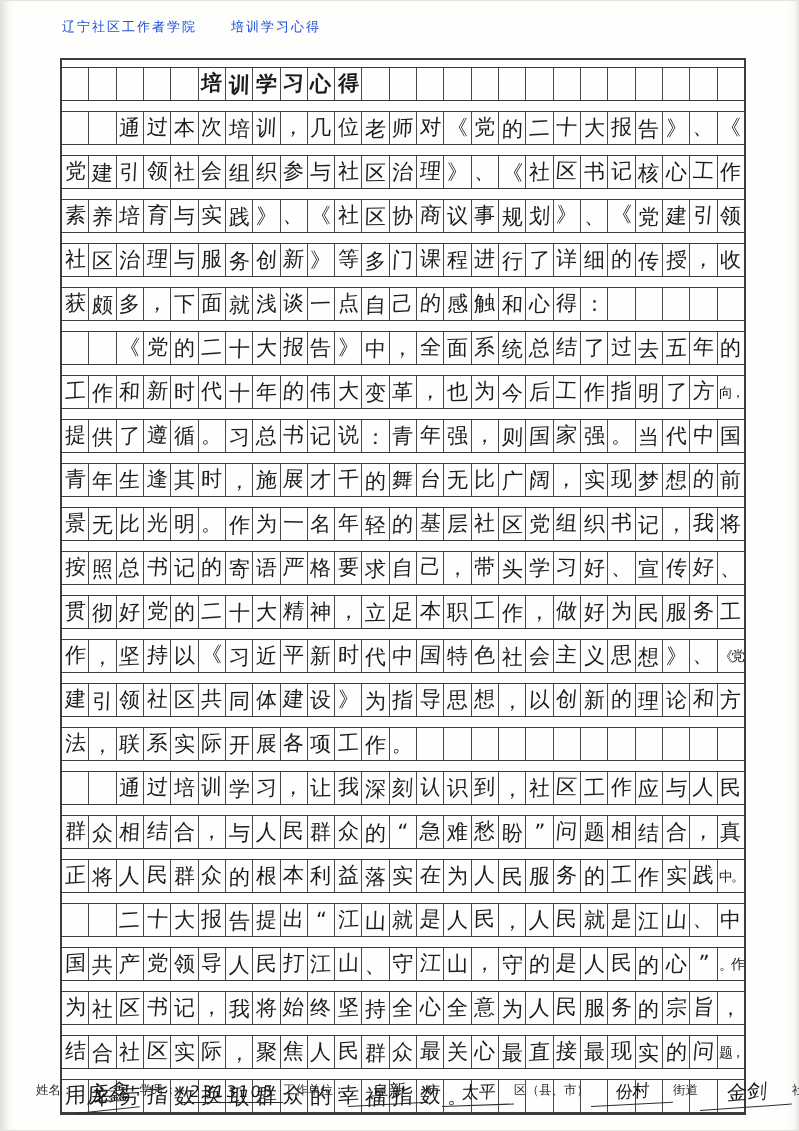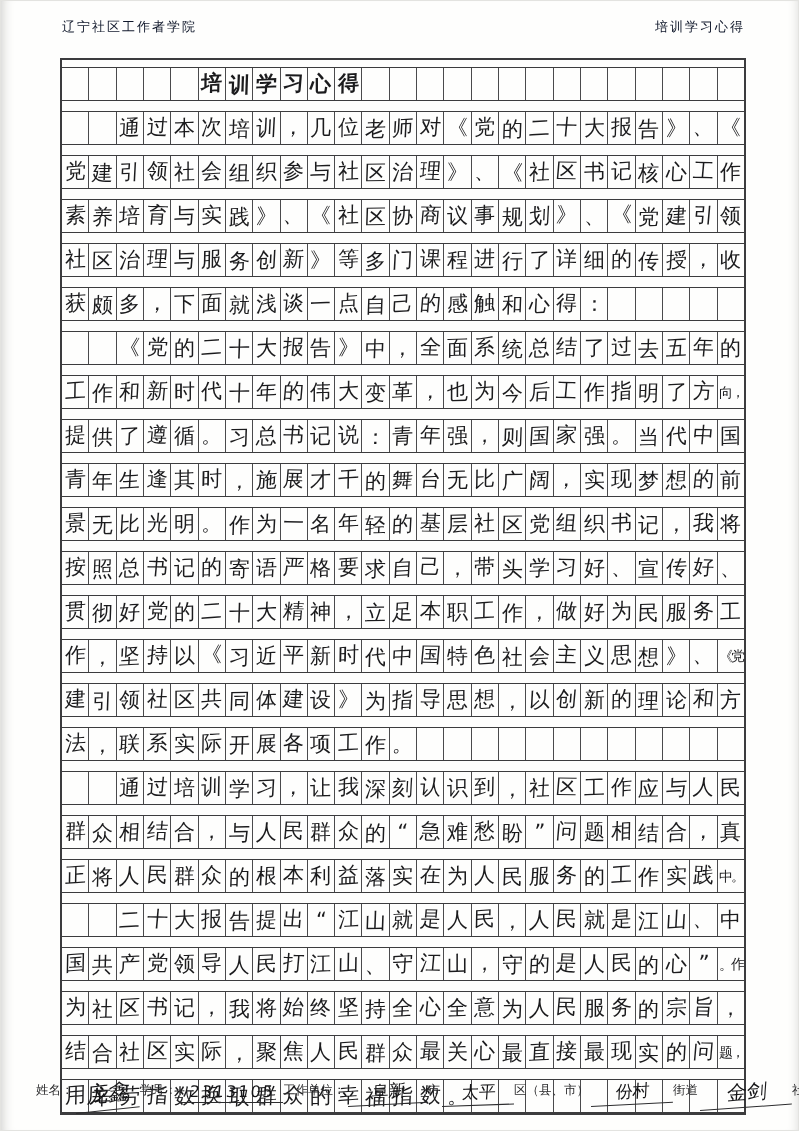--- a/index.html
+++ b/index.html
@@ -10,22 +10,22 @@
     overflow:hidden;
   }
   .page{
     position:absolute;left:0;top:0;width:799px;height:1131px;
     background:#fefefd;
     box-shadow:inset 0 0 0 1px #e3e3e0, inset 12px 0 14px -12px #b9b9b6, inset -10px 0 12px -10px #d4d4d1;
   }
   
   .hdr{
     position:absolute;top:18px;left:62px;right:54px;
-    display:flex;justify-content:space-between;
-    font-size:13px;color:#0f172a;letter-spacing:2px;
+    display:flex;
+    font-size:13px;color:#1d4ed8;letter-spacing:2px;
     font-family:"DejaVu Serif","Liberation Serif",serif;
     gap:34px;
   }
   
   .grid-frame{
     position:absolute;left:60px;top:58px;width:686px;
     border:2px solid #3c3c3e;background:transparent;
     box-sizing:border-box;
   }
   .head-strip{height:7px;border-bottom:1.6px solid #3c3c3e;}

